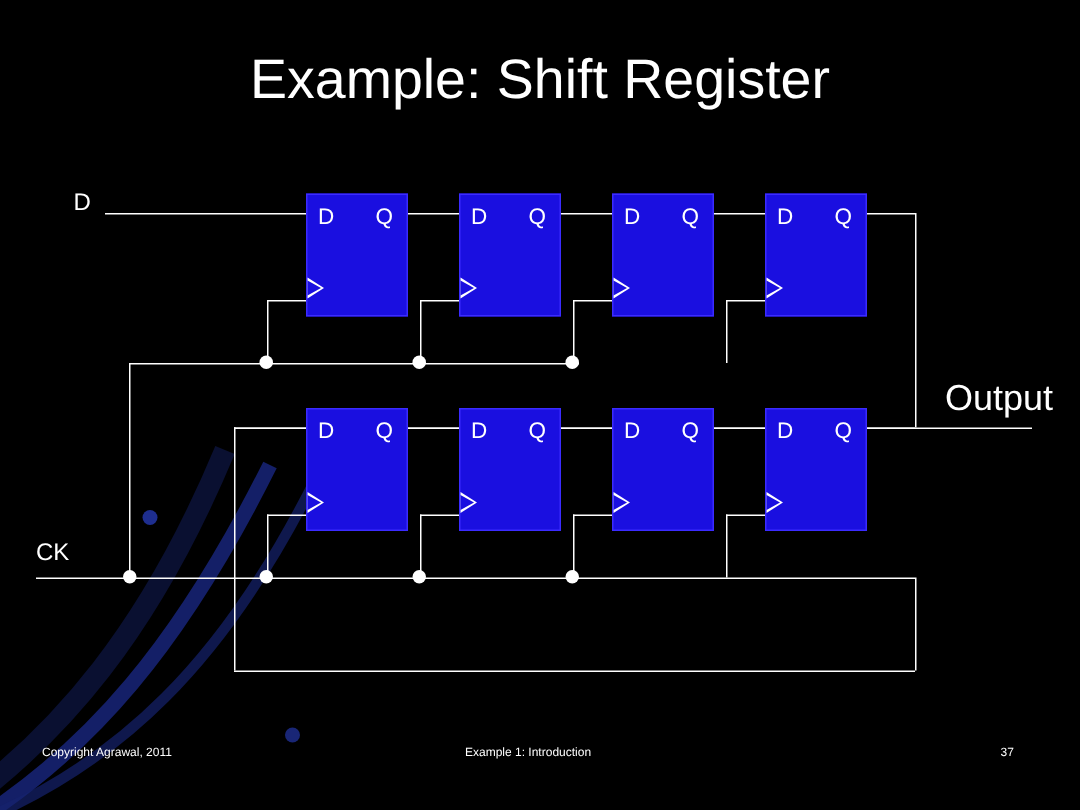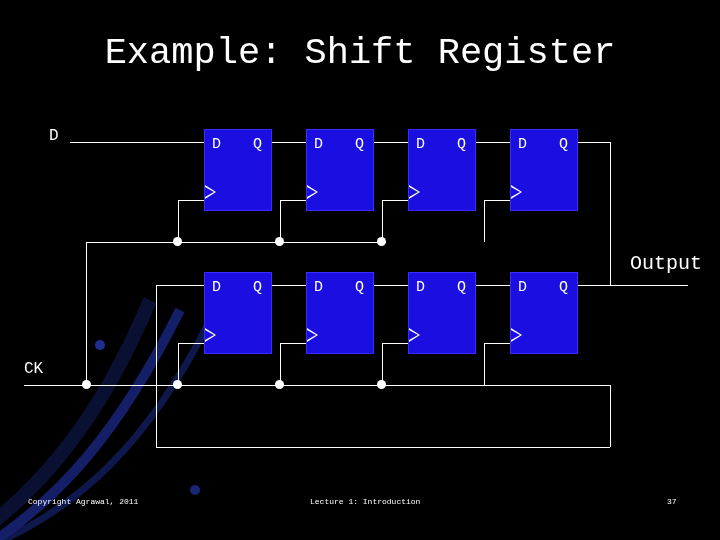--- a/index.html
+++ b/index.html
@@ -6,21 +6,21 @@
     margin: 0;
     padding: 0;
     background: #000000;
   }
   #slide {
     position: relative;
     width: 720px;
     height: 540px;
     background: #000000;
     overflow: hidden;
-    font-family: Liberation Mono, monospace;
+    font-family: Liberation Sans, sans-serif;
   }
 
   
   .swoosh {
     position: absolute;
     pointer-events: none;
   }
 
   .title {
     position: absolute;
@@ -94,21 +94,21 @@
     border-left: 9px solid #1a0fe0;
   }
 
   .label-text {
     position: absolute;
     color: #ffffff;
     font-size: 16px;
     white-space: nowrap;
   }
   .label-output {
-    font-size: 20px;
+    font-size: 24px;
   }
 
   .footer {
     position: absolute;
     color: #ffffff;
     font-size: 8px;
     white-space: nowrap;
   }
   #footer-left  { left: 28px;  top: 497px; }
   #footer-mid   { left: 310px; top: 497px; }
@@ -230,16 +230,16 @@
     <span class="lbl-q">Q</span>
     <span class="clk-tri"></span>
     <span class="clk-tri-inner"></span>
   </div>
 
   <div class="label-text" style="left:49px; top:127px;">D</div>
   <div class="label-text" style="left:24px; top:360px;">CK</div>
   <div class="label-text label-output" style="left:630px; top:252px;">Output</div>
 
   <div class="footer" id="footer-left">Copyright Agrawal, 2011</div>
-  <div class="footer" id="footer-mid">Lecture 1: Introduction</div>
+  <div class="footer" id="footer-mid">Example 1: Introduction</div>
   <div class="footer" id="footer-right">37</div>
 
 </div>
 
 </body></html>

